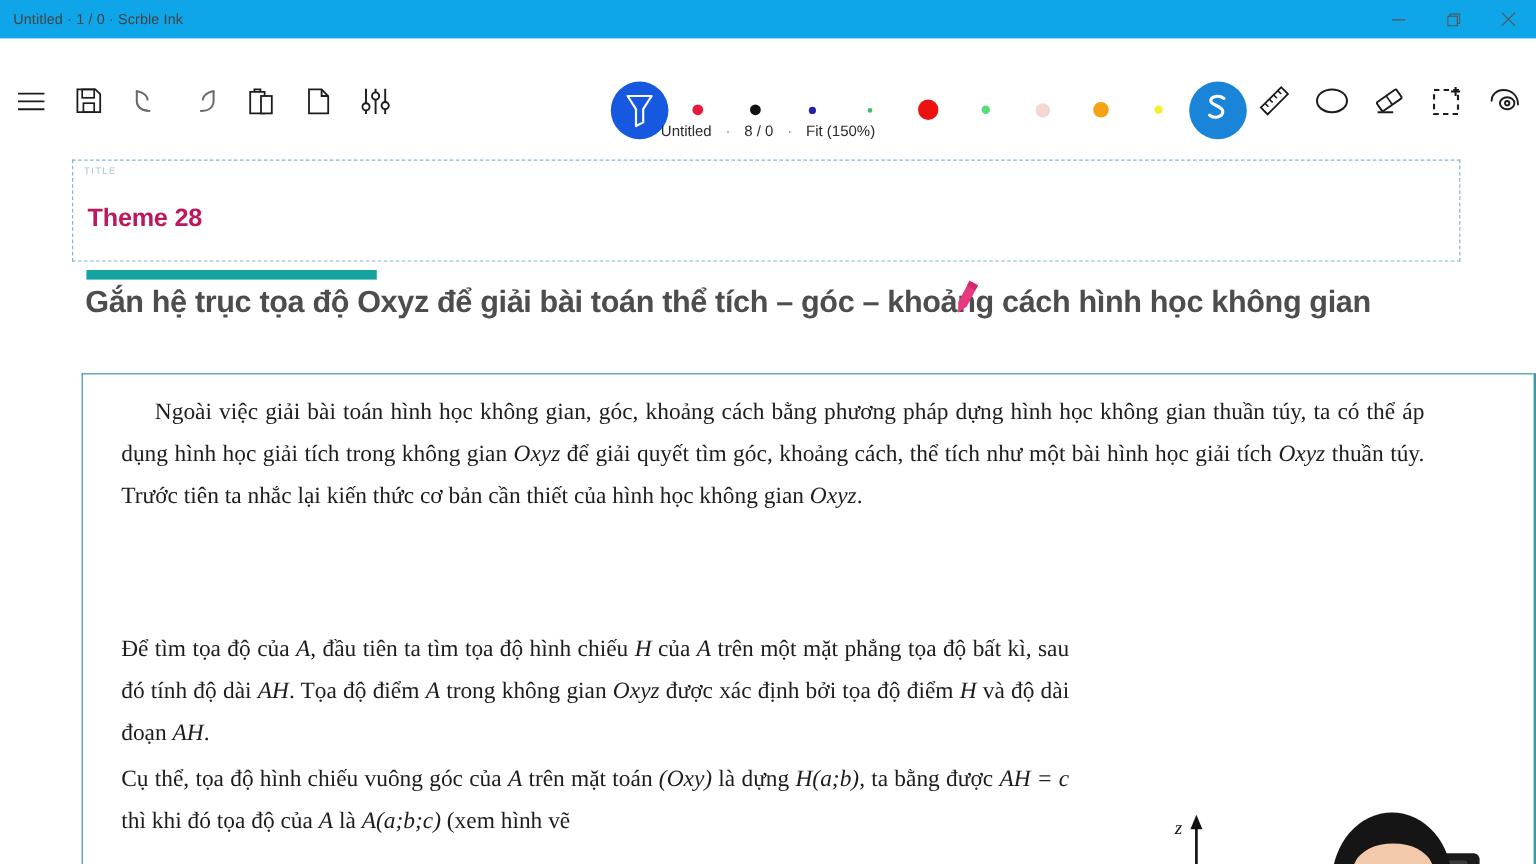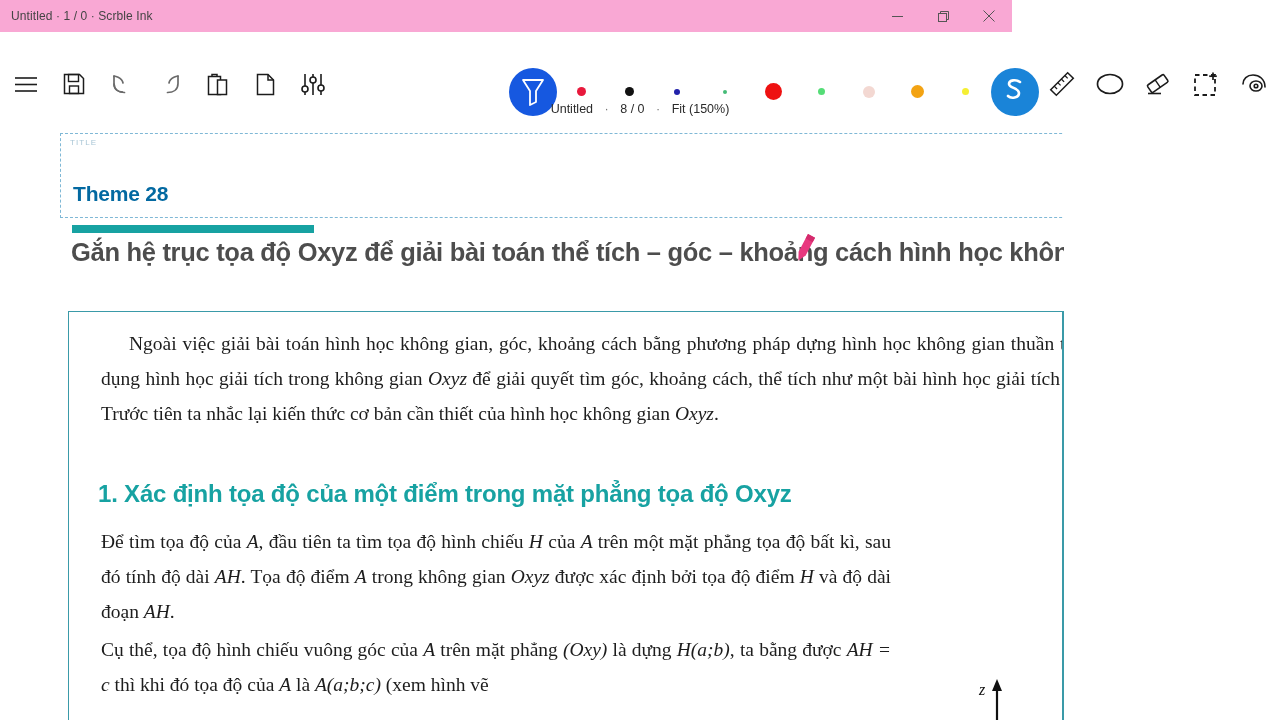--- a/index.html
+++ b/index.html
@@ -6,22 +6,22 @@
   html, body {
     width: 1280px; height: 720px;
     overflow: hidden;
     background: #ffffff;
     font-family: "Liberation Sans", sans-serif;
   }
   .app { position: relative; width: 1280px; height: 720px; background:#fff; }
 
   
   .titlebar {
-    position: absolute; top: 0; left: 0; width: 1012px; height: 32px;
-    background: #f9a8d4;
+    position: absolute; top: 0; left: 0; width: 1280px; height: 32px;
+    background: #0ea5e9;
     display: flex; align-items: center;
   }
   .titlebar-text {
     font-size: 12px; color: #444; padding-left: 11px;
     letter-spacing: .1px; white-space: nowrap;
   }
   .win-controls {
     position: absolute; right: 0; top: 0; height: 32px;
     display: flex; align-items: stretch;
   }
@@ -63,33 +63,33 @@
 
   
   .docstatus {
     position: absolute; top: 102px; left: 0; width: 1280px;
     text-align: center; font-size: 12.5px; color: #2b2b2b;
   }
   .docstatus span { margin: 12px 2px; }
   .docstatus .sep { color: #777; margin: 0 6px; }
 
   
-  .canvas { position: absolute; top: 125px; left:0; width:1064px; height:595px; background:#fff; overflow:hidden; }
+  .canvas { position: absolute; top: 125px; left:0; width:1280px; height:595px; background:#fff; overflow:hidden; }
 
   .title-box {
     position: absolute; left: 60px; top: 8px; width: 1157px; height: 85px;
     border: 1px dashed #7fb8d6;
   }
   .title-placeholder {
     position: absolute; left: 9px; top: 4px;
     font-size: 8px; letter-spacing: 1.1px; color: #a9c6d6;
   }
   .theme-label {
-    position: absolute; left: 12px; top: 48px;
-    font-size: 21px; font-weight: bold; color: #0369a1;
+    position: absolute; left: 12px; top: 36px;
+    font-size: 21px; font-weight: bold; color: #be185d;
     letter-spacing: -.2px;
   }
   .teal-bar {
     position: absolute; left: 72px; top: 100px; width: 242px; height: 8px;
     background: #17a2a2;
   }
   .main-heading {
     position: absolute; left: 71px; top: 113px; width: 1120px;
     font-size: 25.5px; font-weight: bold; color: #4d4d4d;
     letter-spacing: -.3px; white-space: nowrap;
@@ -335,28 +335,27 @@
         </g>
       </svg>
     </div>
 
     <div class="content-frame">
 
       <div class="body-text">
         <span class="ind"></span><span>Ngoài việc giải bài toán hình học không gian, góc, khoảng cách bằng phương pháp dựng hình học không gian thuần túy, ta có thể áp dụng hình học giải tích trong không gian </span><i>Oxyz</i><span> để giải quyết tìm góc, khoảng cách, thể tích như một bài hình học giải tích </span><i>Oxyz</i><span> thuần túy. Trước tiên ta nhắc lại kiến thức cơ bản cần thiết của hình học không gian </span><i>Oxyz</i><span>.</span>
       </div>
 
-      <div class="section-heading">1. Xác định tọa độ của một điểm trong mặt phẳng tọa độ Oxyz</div>
 
       <div class="para2">
         <span class="ind"></span><span>Để tìm tọa độ của </span><i>A</i><span>, đầu tiên ta tìm tọa độ hình chiếu </span><i>H</i><span> của </span><i>A</i><span> trên một mặt phẳng tọa độ bất kì, sau đó tính độ dài </span><i>AH</i><span>. Tọa độ điểm </span><i>A</i><span> trong không gian </span><i>Oxyz</i><span> được xác định bởi tọa độ điểm </span><i>H</i><span> và độ dài đoạn </span><i>AH</i><span>.</span>
       </div>
 
       <div class="para3">
-        <span class="ind"></span><span>Cụ thể, tọa độ hình chiếu vuông góc của </span><i>A</i><span> trên mặt phẳng </span><i>(Oxy)</i><span> là dựng </span><i>H(a;b)</i><span>, ta bằng được </span><i>AH = c</i><span> thì khi đó tọa độ của </span><i>A</i><span> là </span><i>A(a;b;c)</i><span> (xem hình vẽ</span>
+        <span class="ind"></span><span>Cụ thể, tọa độ hình chiếu vuông góc của </span><i>A</i><span> trên mặt toán </span><i>(Oxy)</i><span> là dựng </span><i>H(a;b)</i><span>, ta bằng được </span><i>AH = c</i><span> thì khi đó tọa độ của </span><i>A</i><span> là </span><i>A(a;b;c)</i><span> (xem hình vẽ</span>
       </div>
     </div>
 
     <div class="overlay">
 
       <svg class="diagram" viewBox="0 0 120 172">
 
         <line x1="42" y1="172" x2="42" y2="14" stroke="#111" stroke-width="2.2"></line>
         <polygon points="42,6 37,18 47,18" fill="#111"></polygon>
 

